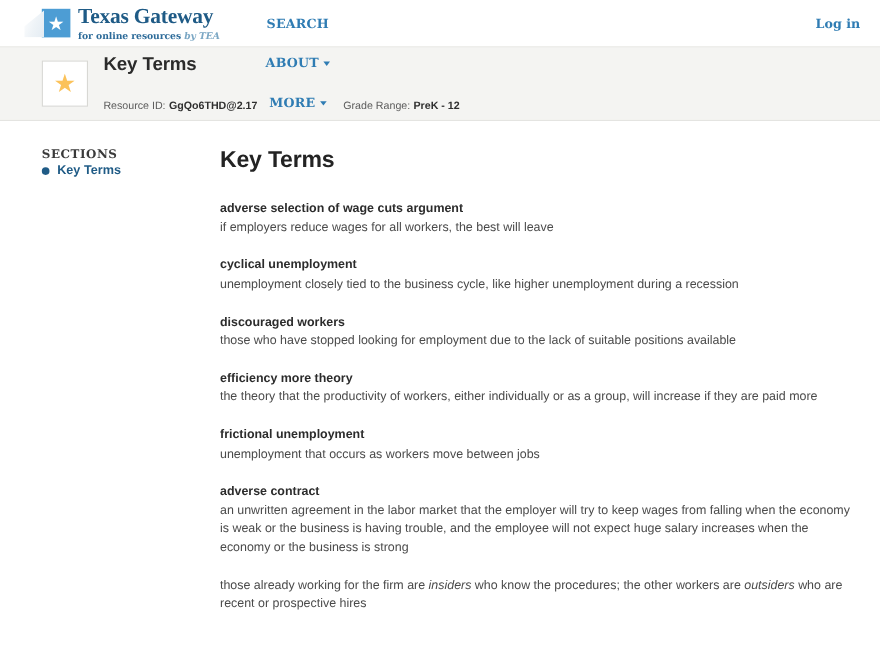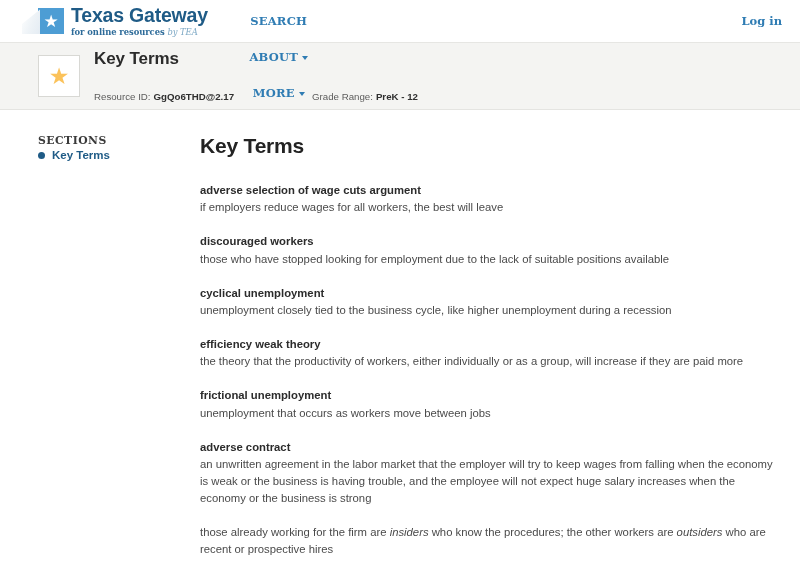--- a/index.html
+++ b/index.html
@@ -41,21 +41,21 @@
     display: flex; align-items: center; justify-content: center;
     flex: 0 0 auto;
   }
   .logo-star {
     color: #ffffff;
     font-size: 17px;
     line-height: 1;
   }
   .logo-text { margin-left: 7px; }
   .logo-title {
-    font-family: Liberation Sans, sans-serif;
+    font-family: Liberation Serif, serif;
     font-weight: bold;
     font-size: 19.5px;
     color: #1f5b86;
     letter-spacing: -0.2px;
     line-height: 1;
     display: block;
   }
   .logo-sub {
     font-family: "DejaVu Serif", serif;
     font-size: 8.4px;
@@ -63,21 +63,21 @@
     color: #2b6somewhere;
     color: #2d6b99;
     line-height: 1;
     display: block;
     margin-top: 2px;
     letter-spacing: -0.05px;
   }
   .logo-sub .tea {
     font-style: italic;
     color: #7ba7c4;
-    font-weight: normal;
+    font-weight: bold;
   }
 
   .nav-links {
     display: flex;
     align-items: center;
     gap: 22px;
     margin-left: 28px;
     flex-direction: column;
   }
   .nav-link {
@@ -308,29 +308,29 @@
   </aside>
 
   <main class="content">
     <h1 class="content-title">Key Terms</h1>
     <div id="terms-list">
         <div class="term">
           <div class="term-name">adverse selection of wage cuts argument</div>
           <div class="term-def">if employers reduce wages for all workers, the best will leave</div>
         </div>
         <div class="term">
+          <div class="term-name">cyclical unemployment</div>
+          <div class="term-def">unemployment closely tied to the business cycle, like higher unemployment during a recession</div>
+        </div>
+        <div class="term">
           <div class="term-name">discouraged workers</div>
           <div class="term-def">those who have stopped looking for employment due to the lack of suitable positions available</div>
         </div>
         <div class="term">
-          <div class="term-name">cyclical unemployment</div>
-          <div class="term-def">unemployment closely tied to the business cycle, like higher unemployment during a recession</div>
-        </div>
-        <div class="term">
-          <div class="term-name">efficiency weak theory</div>
+          <div class="term-name">efficiency more theory</div>
           <div class="term-def">the theory that the productivity of workers, either individually or as a group, will increase if they are paid more</div>
         </div>
         <div class="term">
           <div class="term-name">frictional unemployment</div>
           <div class="term-def">unemployment that occurs as workers move between jobs</div>
         </div>
         <div class="term">
           <div class="term-name">adverse contract</div>
           <div class="term-def">an unwritten agreement in the labor market that the employer will try to keep wages from falling when the economy is weak or the business is having trouble, and the employee will not expect huge salary increases when the economy or the business is strong</div>
         </div>

